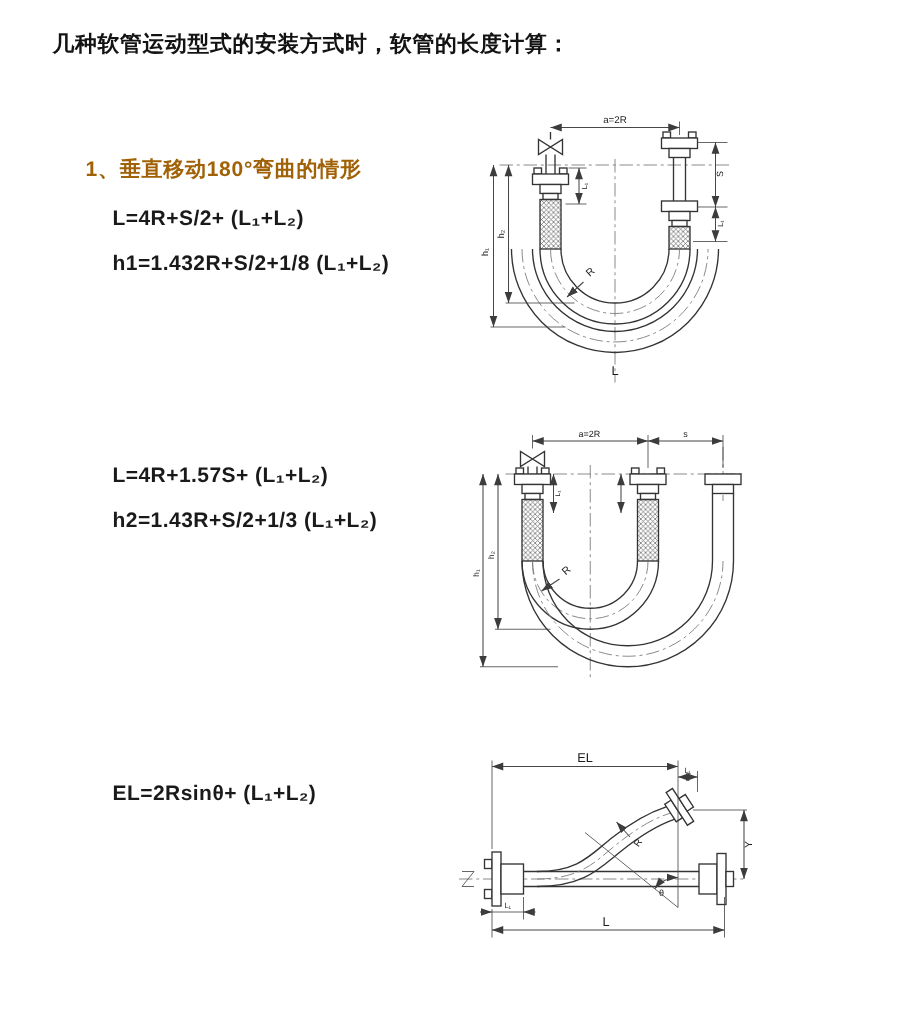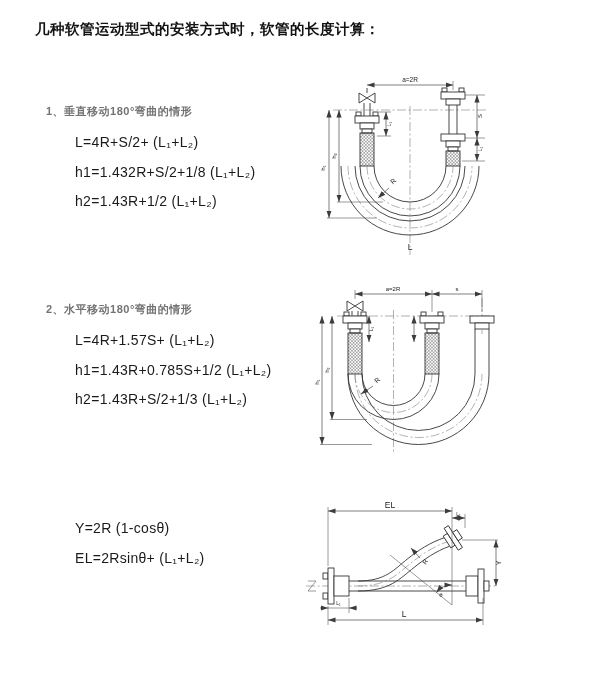--- a/index.html
+++ b/index.html
@@ -8,25 +8,25 @@
     background:#ffffff;
     font-family:"Liberation Sans","DejaVu Sans",sans-serif;
     color:#161616;
   }
   .page-title{
     position:absolute;left:35px;top:20px;
     font-size:14.5px;font-weight:600;letter-spacing:0.5px;color:#131313;
   }
   .block{position:absolute;left:45px;}
   .block .heading{
-    font-size:11px;font-weight:600;letter-spacing:0.5px;color:#737373;
-    margin:0 0 9px 1px;white-space:nowrap;
+    font-size:14px;font-weight:600;letter-spacing:0.5px;color:#a16207;
+    margin:0 0 9px 12px;white-space:nowrap;
   }
   .block .formula{
-    font-size:14px;font-weight:400;letter-spacing:0.3px;color:#1a1a1a;
+    font-size:14px;font-weight:700;letter-spacing:0.3px;color:#1a1a1a;
     margin-left:30px;line-height:29.5px;white-space:nowrap;
   }
   svg.diagram{position:absolute;overflow:visible;}
   
   .pipe{stroke:#343434;stroke-width:0.9;fill:none;}
   .part{stroke:#343434;stroke-width:0.9;fill:#ffffff;}
   .braid{stroke:#343434;stroke-width:0.9;fill:url(#hatch);}
   .dim{stroke:#474747;stroke-width:0.7;fill:none;}
   .thin{stroke:#474747;stroke-width:0.55;fill:none;}
   .cl{stroke:#7d7d7d;stroke-width:0.6;fill:none;stroke-dasharray:9 2.5 2 2.5;}
@@ -48,21 +48,20 @@
     </pattern>
   </defs>
 </svg>
 
 <div class="page-title">几种软管运动型式的安装方式时，软管的长度计算：</div>
 
 <section class="block" style="top:104px">
   <div class="heading">1、垂直移动180°弯曲的情形</div>
   <div class="formula">L=4R+S/2+ (L₁+L₂)</div>
   <div class="formula">h1=1.432R+S/2+1/8 (L₁+L₂)</div>
-  <div class="formula">h2=1.43R+1/2 (L₁+L₂)</div>
 </section>
 
 <svg class="diagram" style="left:305px;top:68px" width="295" height="195" viewBox="0 0 295 195">
 
   <line class="cl" x1="105" y1="38" x2="105" y2="187"></line>
   <line class="cl" x1="28" y1="42" x2="182" y2="42"></line>
 
   <g>
     <line class="thin" x1="148" y1="22" x2="148" y2="13"></line>
     <line class="dim" x1="62" y1="17" x2="148" y2="17" marker-start="url(#mS)" marker-end="url(#mE)"></line>
@@ -142,23 +141,21 @@
 
   <g>
     <line class="dim" x1="84" y1="120" x2="73" y2="130" marker-end="url(#mE)"></line>
     <text class="lbl" font-size="7" text-anchor="middle" transform="translate(90,115) rotate(-42)">R</text>
   </g>
 
   <text class="lbl" x="105" y="182" font-size="8.5" text-anchor="middle">L</text>
 </svg>
 
 <section class="block" style="top:302px">
-  <div class="heading">2、水平移动180°弯曲的情形</div>
   <div class="formula">L=4R+1.57S+ (L₁+L₂)</div>
-  <div class="formula">h1=1.43R+0.785S+1/2 (L₁+L₂)</div>
   <div class="formula">h2=1.43R+S/2+1/3 (L₁+L₂)</div>
 </section>
 
 <svg class="diagram" style="left:312px;top:282px" width="288" height="175" viewBox="0 0 288 175">
 
   <line class="cl" x1="81.5" y1="28" x2="81.5" y2="170"></line>
   <line class="cl" x1="25" y1="34" x2="185" y2="34"></line>
   <line class="cl" x1="170" y1="16" x2="170" y2="52"></line>
 
   <g>
@@ -229,21 +226,20 @@
     <text class="lbl" font-size="5.5" text-anchor="middle" transform="translate(17,88) rotate(-90)">h₂</text>
   </g>
 
   <g>
     <line class="dim" x1="61" y1="104" x2="49" y2="112" marker-end="url(#mE)"></line>
     <text class="lbl" font-size="7" text-anchor="middle" transform="translate(67,100) rotate(-42)">R</text>
   </g>
 </svg>
 
 <section class="block" style="top:514px">
-  <div class="formula">Y=2R (1-cosθ)</div>
   <div class="formula">EL=2Rsinθ+ (L₁+L₂)</div>
 </section>
 
 <svg class="diagram" style="left:298px;top:498px" width="302" height="165" viewBox="0 0 302 165">
 
   <line class="cl" x1="8" y1="88" x2="200" y2="88"></line>
   <g>
     <path class="thin" d="M10,83 L18,83 L10,93 L18,93"></path>
   </g>
 

